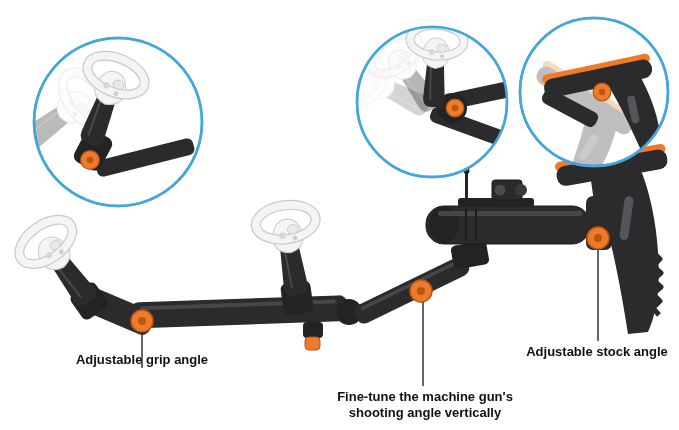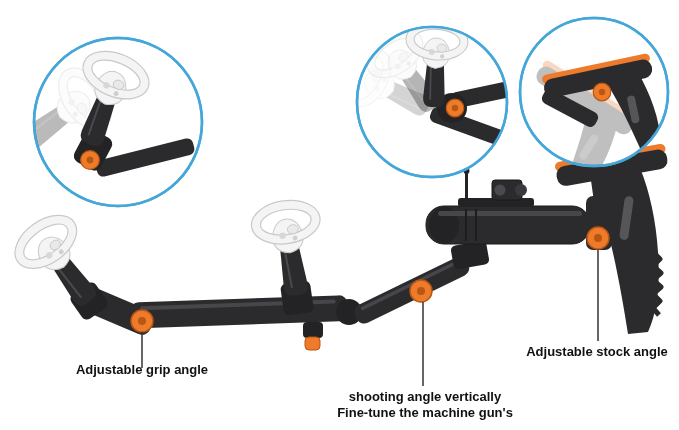--- a/index.html
+++ b/index.html
@@ -20,21 +20,21 @@
     position:relative;width:679px;height:430px;
     background:var(--background);overflow:hidden;
     font-family:"Liberation Sans",sans-serif;
   }
   .canvas svg{position:absolute;left:0;top:0;}
   .caption{
     position:absolute;
     font-weight:bold;font-size:13px;line-height:16px;
     color:var(--label-text);text-align:center;
   }
-  #cap-grip{left:42px;top:362px;width:200px;}
+  #cap-grip{left:42px;top:352px;width:200px;}
   #cap-vertical{left:315px;top:389px;width:220px;}
   #cap-stock{left:497px;top:344px;width:200px;}
 </style>
 </head>
 <body>
 
 <div class="canvas">
 
   <svg width="679" height="430" viewBox="0 0 679 430">
     <defs>
@@ -172,18 +172,18 @@
     </g>
 
     <line x1="142" y1="332" x2="142" y2="368" stroke="var(--leader-line)" stroke-width="1.5"></line>
     <line x1="423" y1="302" x2="423" y2="386" stroke="var(--leader-line)" stroke-width="1.5"></line>
     <line x1="598" y1="250" x2="598" y2="341" stroke="var(--leader-line)" stroke-width="1.5"></line>
   </svg>
 
   <div class="caption" id="cap-grip">Adjustable grip angle</div>
 
   <div class="caption" id="cap-vertical">
+    <div>Fine-tune the machine gun's</div>
     <div>shooting angle vertically</div>
-    <div>Fine-tune the machine gun's</div>
   </div>
 
   <div class="caption" id="cap-stock">Adjustable stock angle</div>
 </div>
 
 </body></html>

